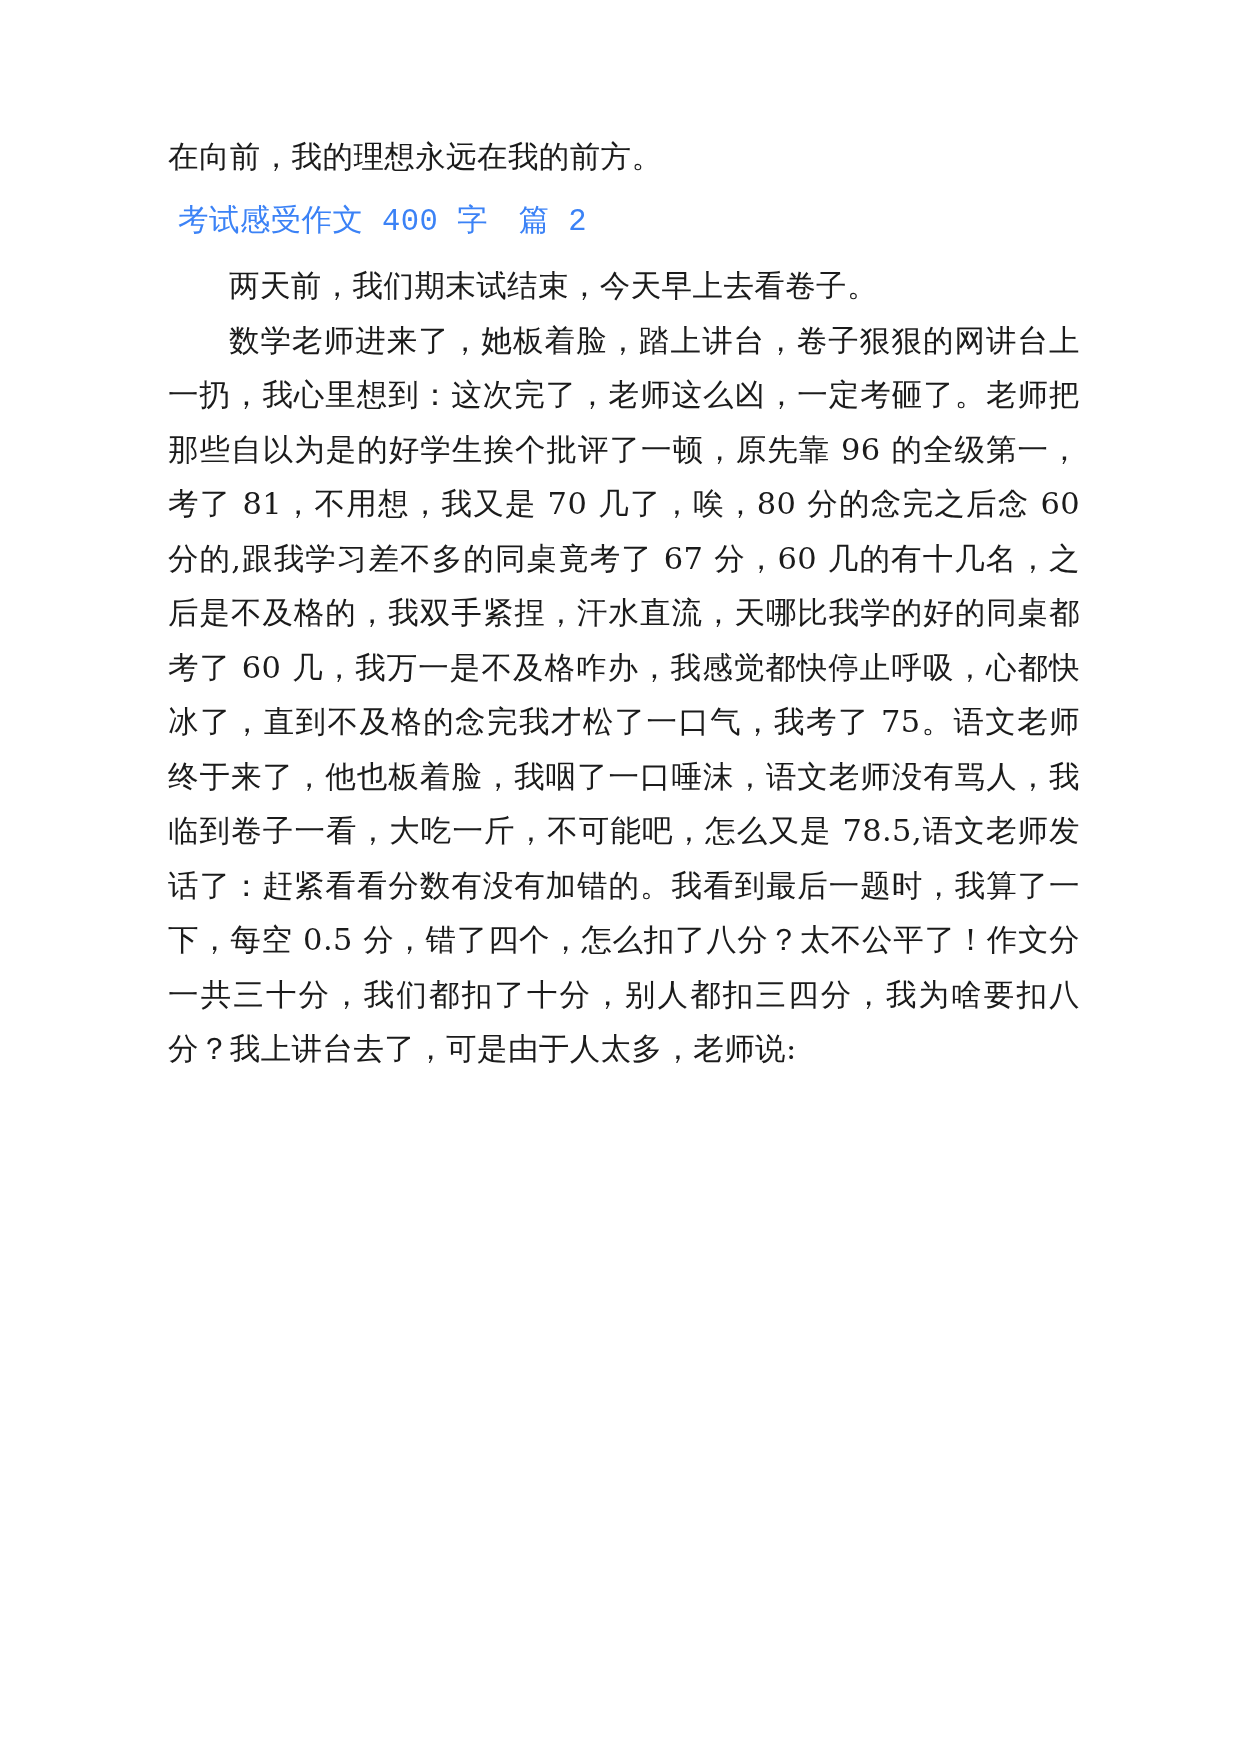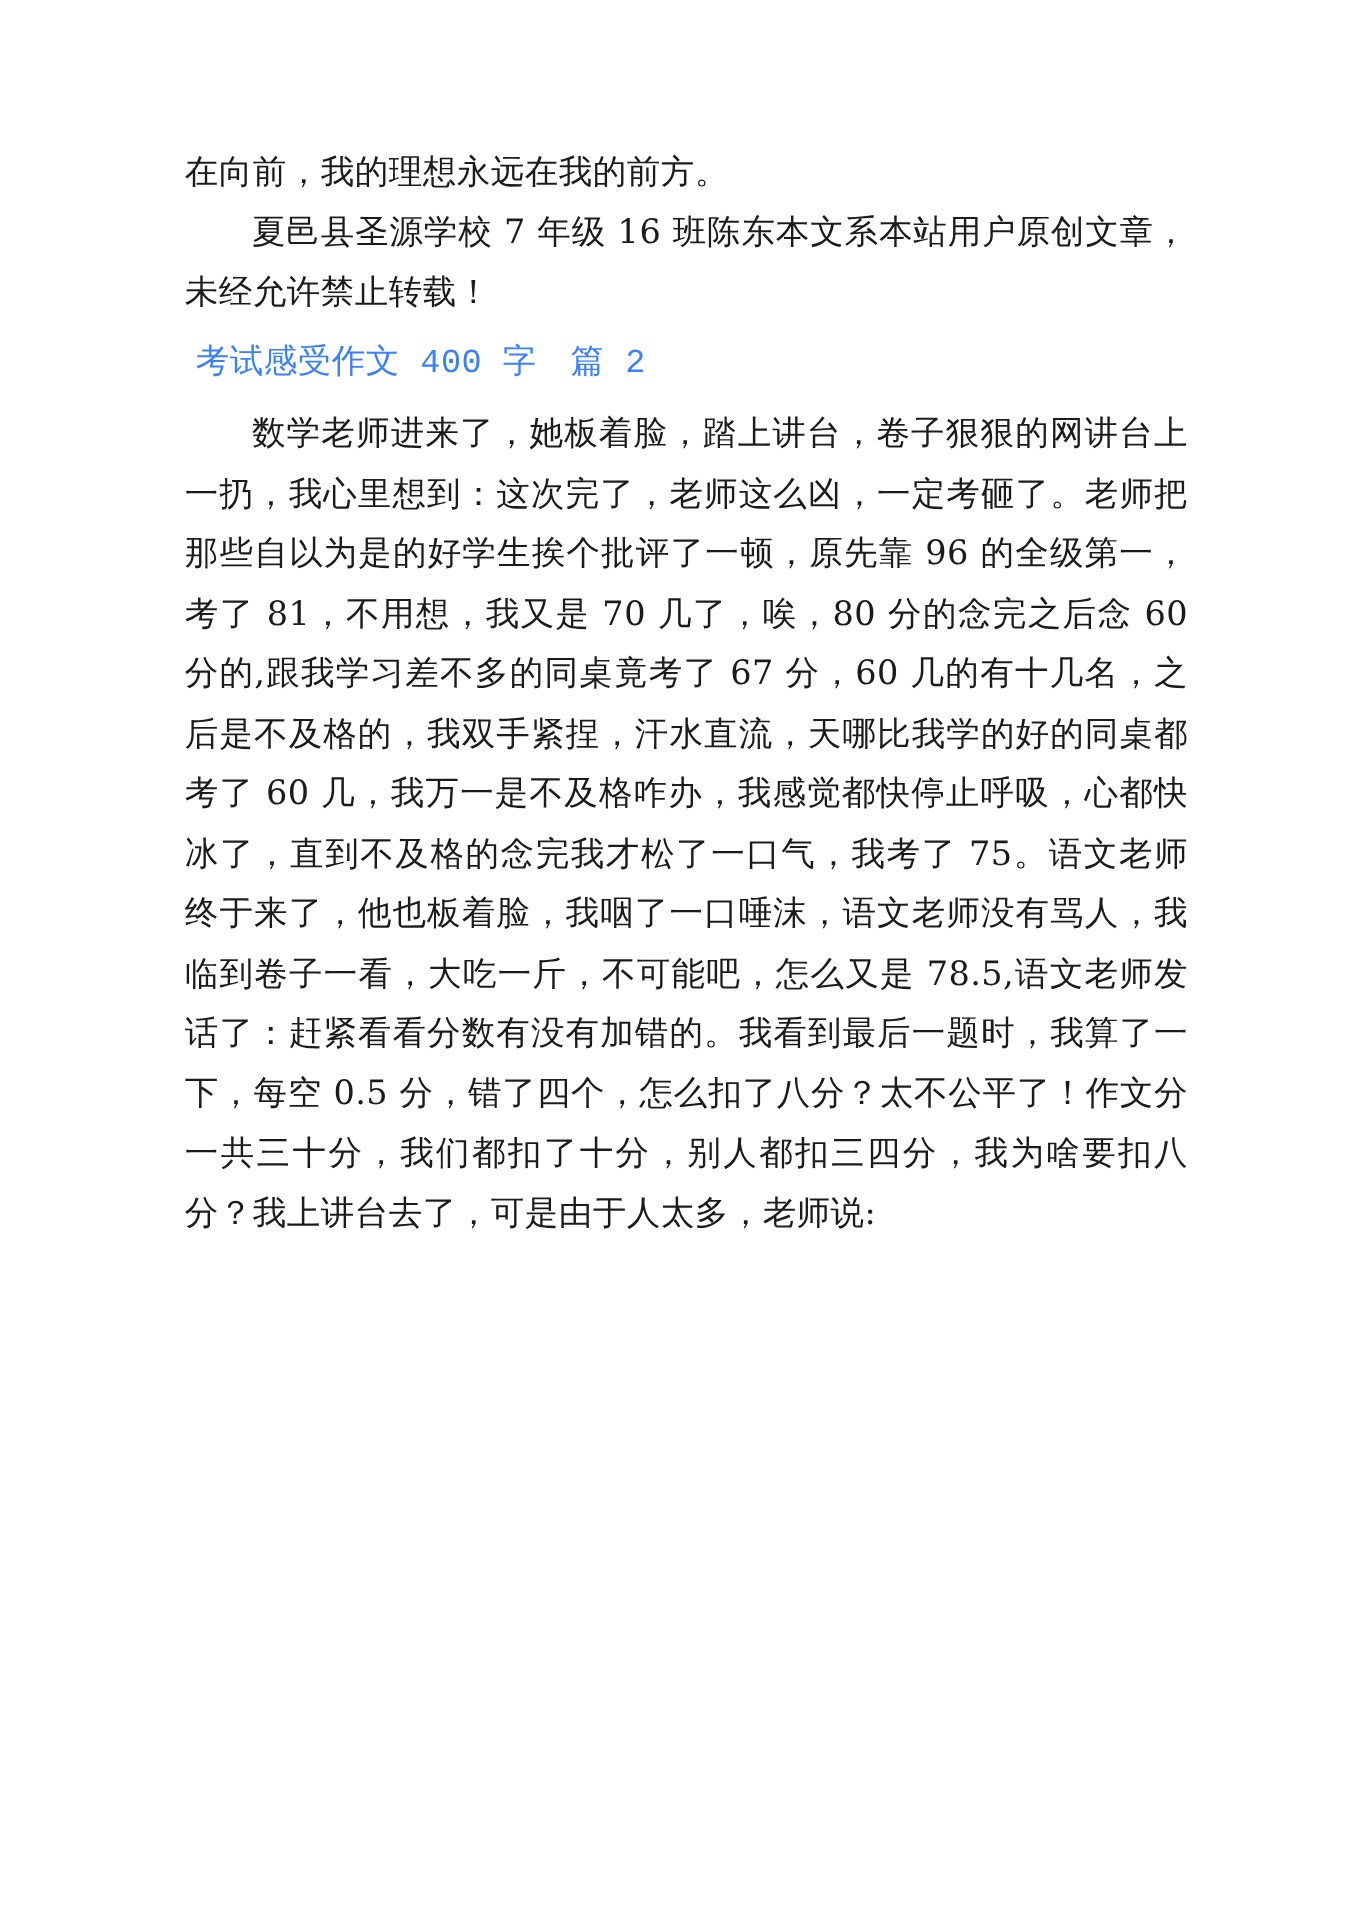--- a/index.html
+++ b/index.html
@@ -46,21 +46,21 @@
 </style>
 </head>
 <body>
 
 <div class="page">
   <div class="content">
 
     <p class="para">在向前，我的理想永远在我的前方。</p>
 
 
-    <p class="para indent">夏邑县圣源学校 7 年级 16 班陈东本文系本站用户原创文章，未经允许禁止转载！</p>
 
     <p class="heading">考试感受作文 400 字　篇 2</p>
 
+    <p class="para indent">两天前，我们期末试结束，今天早上去看卷子。</p>
 
     <p class="para indent">数学老师进来了，她板着脸，踏上讲台，卷子狠狠的网讲台上一扔，我心里想到：这次完了，老师这么凶，一定考砸了。老师把那些自以为是的好学生挨个批评了一顿，原先靠 96 的全级第一，考了 81，不用想，我又是 70 几了，唉，80 分的念完之后念 60 分的,跟我学习差不多的同桌竟考了 67 分，60 几的有十几名，之后是不及格的，我双手紧捏，汗水直流，天哪比我学的好的同桌都考了 60 几，我万一是不及格咋办，我感觉都快停止呼吸，心都快冰了，直到不及格的念完我才松了一口气，我考了 75。语文老师终于来了，他也板着脸，我咽了一口唾沫，语文老师没有骂人，我临到卷子一看，大吃一斤，不可能吧，怎么又是 78.5,语文老师发话了：赶紧看看分数有没有加错的。我看到最后一题时，我算了一下，每空 0.5 分，错了四个，怎么扣了八分？太不公平了！作文分一共三十分，我们都扣了十分，别人都扣三四分，我为啥要扣八分？我上讲台去了，可是由于人太多，老师说:</p>
 
   </div>
 </div>
 
 </body></html>

